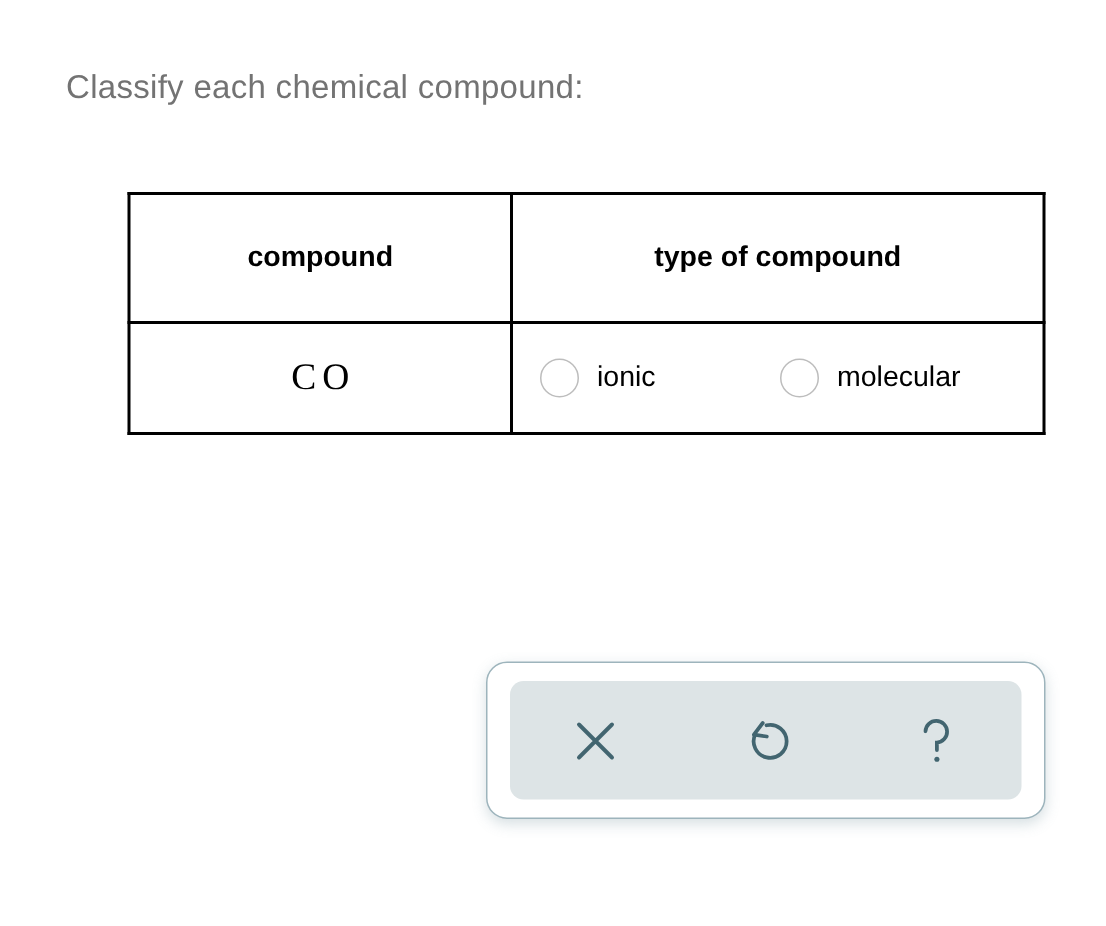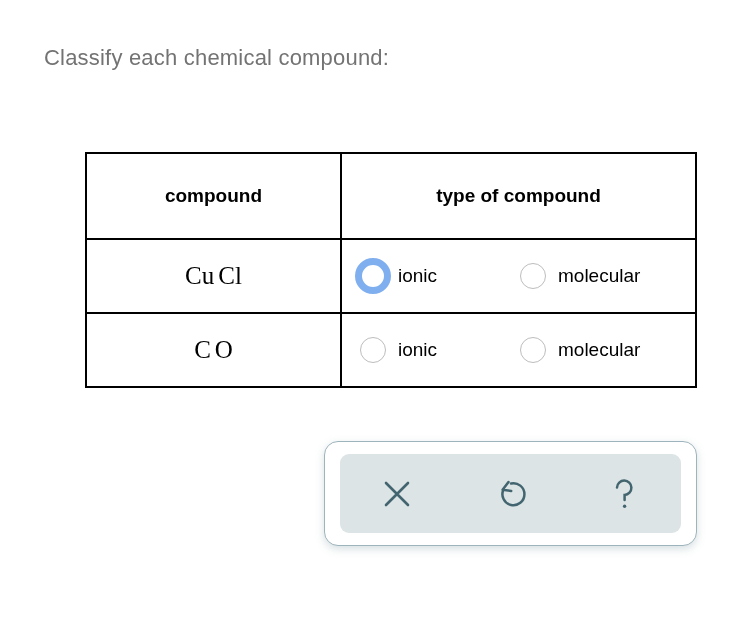--- a/index.html
+++ b/index.html
@@ -27,21 +27,20 @@
   }
 
   
   #table {
     position: absolute;
     left: 85px;
     top: 128px;
     width: 610px;
     border-collapse: collapse;
     table-layout: fixed;
-    margin-top: 24px;
   }
   #table td {
     border: 2px solid #000000;
     padding: 0;
     vertical-align: middle;
   }
   .col-compound { width: 255px; }
   .col-type     { width: 355px; }
 
   .hdr-cell {
@@ -153,39 +152,20 @@
   <colgroup>
     <col class="col-compound">
     <col class="col-type">
   </colgroup>
   <tbody>
     <tr>
       <td class="hdr-cell">compound</td>
       <td class="hdr-cell">type of compound</td>
     </tr>
 
-    <tr>
-      <td class="formula-cell">
-        <span class="formula">
-          <span>Cu</span><span class="gap"></span><span>Cl</span>
-        </span>
-      </td>
-      <td class="type-cell">
-        <div class="options">
-          <div class="opt opt-ionic">
-            <span class="radio on"></span>
-            <span class="opt-label">ionic</span>
-          </div>
-          <div class="opt">
-            <span class="radio off"></span>
-            <span class="opt-label">molecular</span>
-          </div>
-        </div>
-      </td>
-    </tr>
 
     <tr>
       <td class="formula-cell">
         <span class="formula">
           <span>C</span><span class="gap"></span><span>O</span>
         </span>
       </td>
       <td class="type-cell">
         <div class="options">
           <div class="opt opt-ionic">

